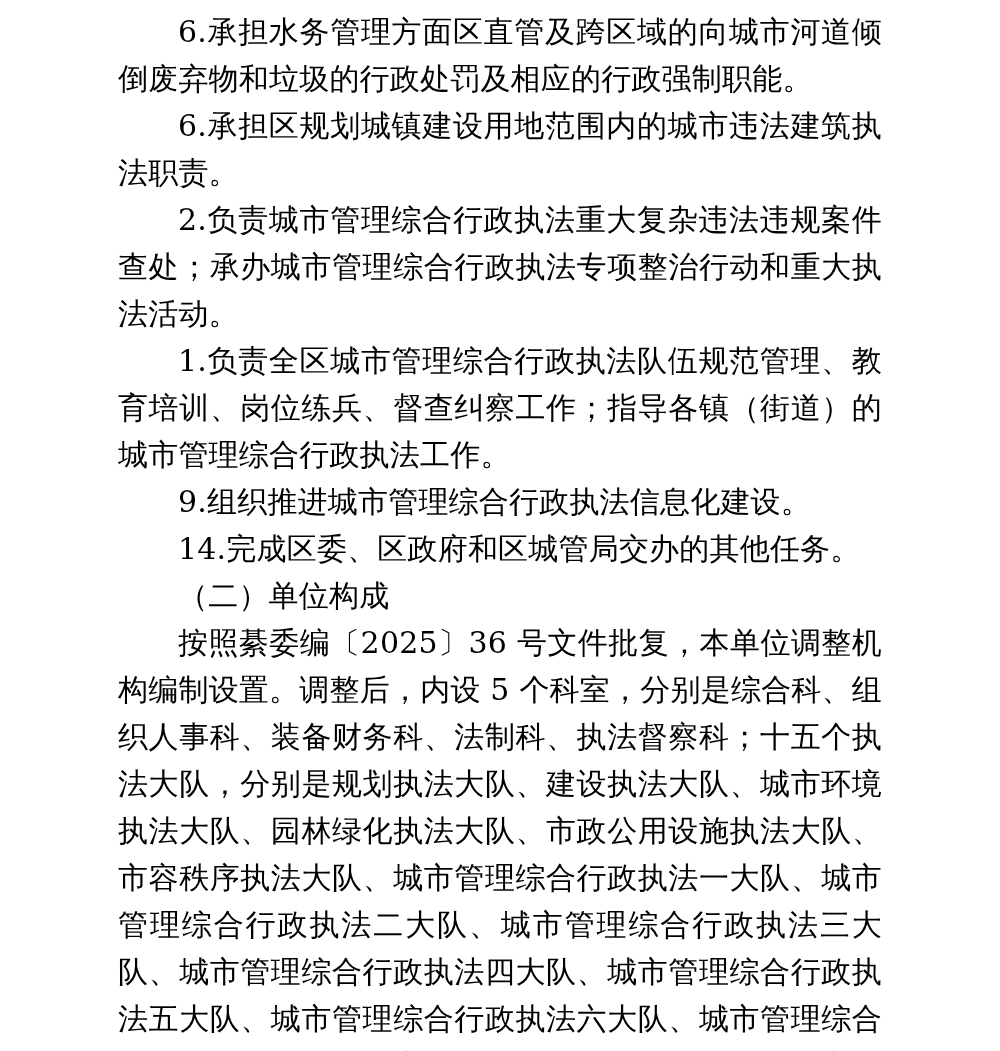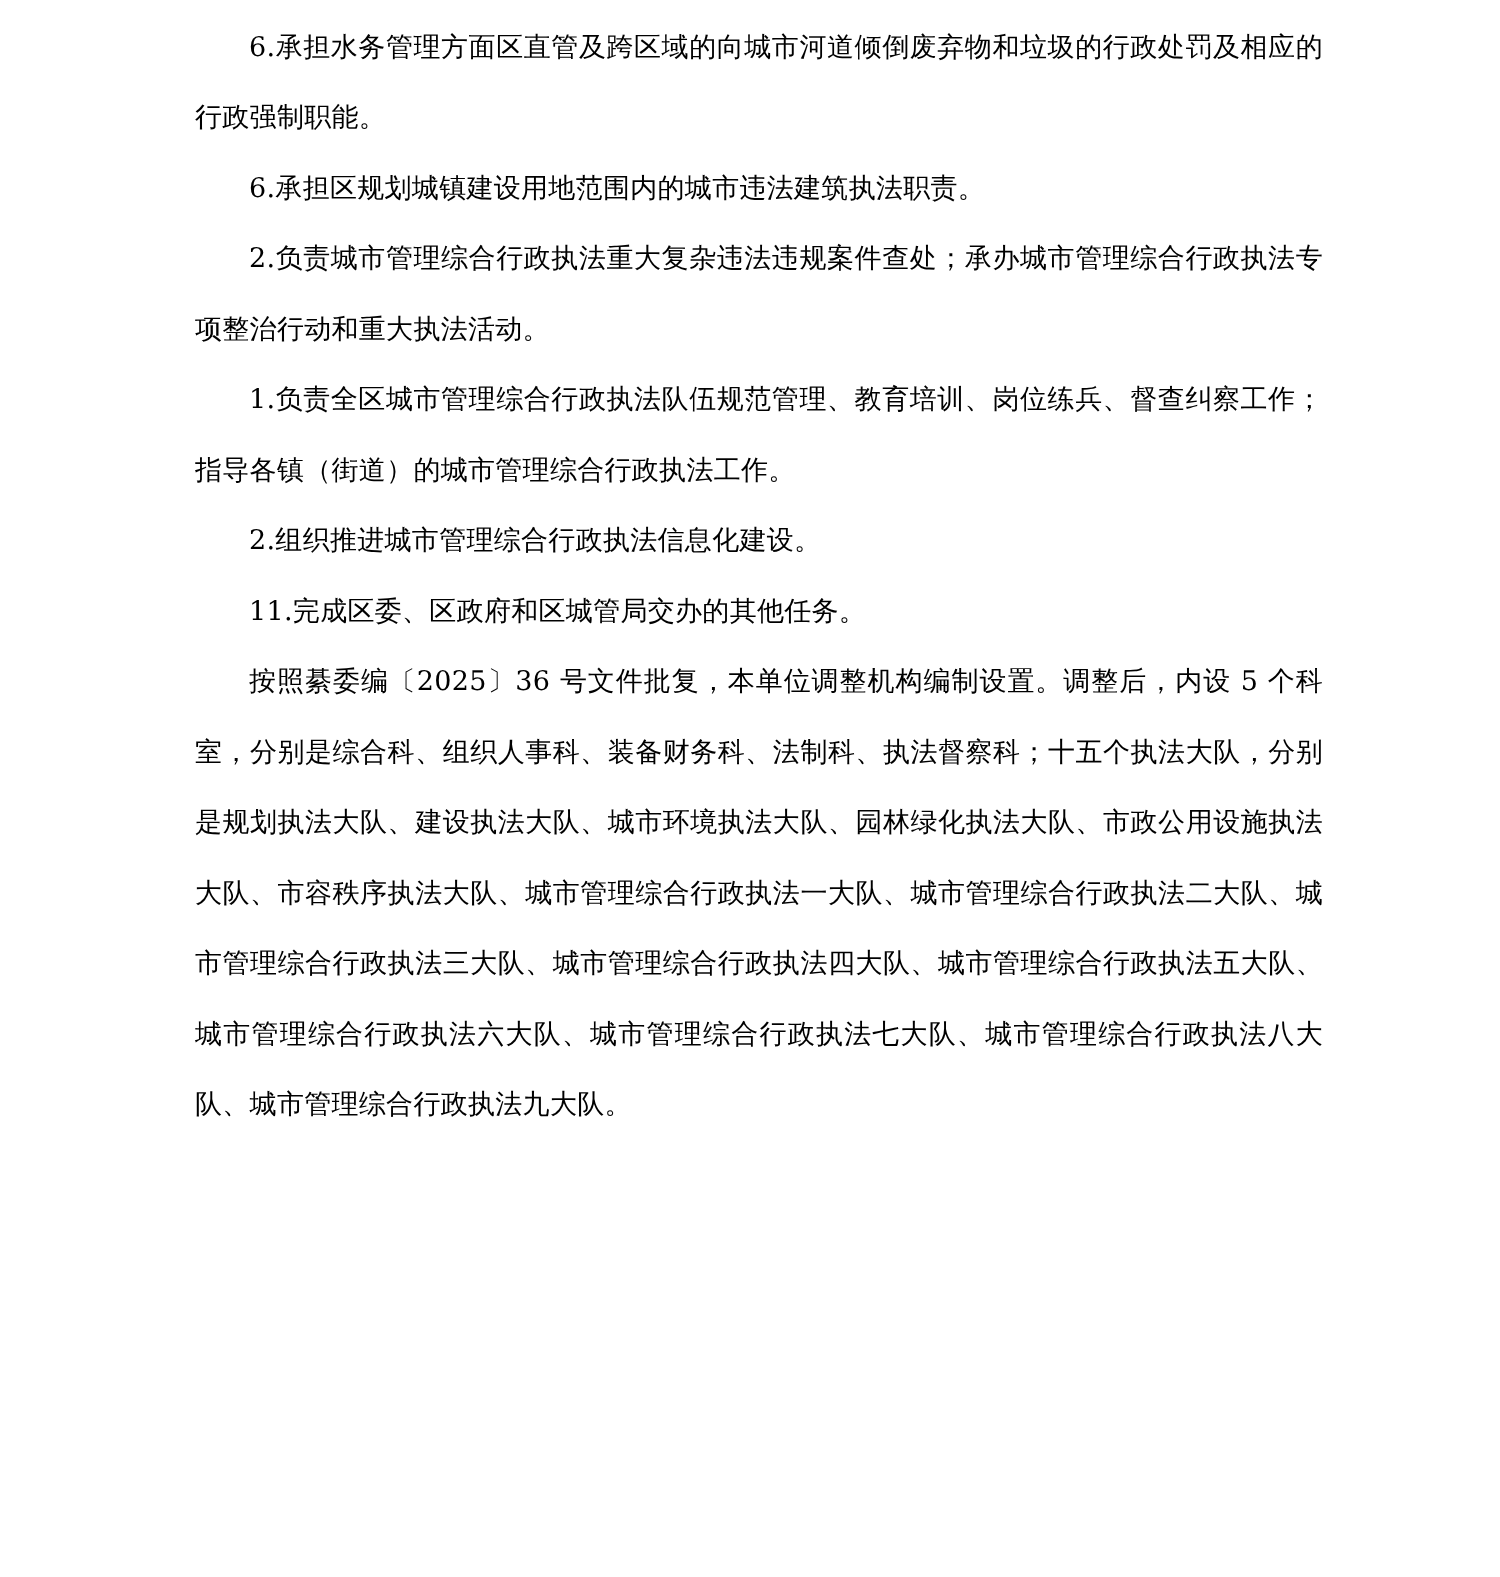--- a/index.html
+++ b/index.html
@@ -15,41 +15,42 @@
     overflow: hidden;
   }
   .page {
     width: 1000px;
     height: 1051px;
     box-sizing: border-box;
     padding: 8px 118px 0 118px;
     position: relative;
   }
   .para {
-    font-size: 18px;
+    font-size: 30px;
     line-height: 47px;
     text-align: justify;
     text-justify: inter-ideograph;
     letter-spacing: 0.2px;
-    margin: 0 0 0 12px;
+    margin: 0 0 0 0;
     text-indent: 2em;
     font-family: "DejaVu Serif", "Liberation Serif", serif;
     white-space: normal;
   }
   .para.heading {
     text-indent: 2em;
   }
   .para + .para {
     margin-top: 0;
   }
 </style>
 </head>
 <body>
 
 <div class="page">
   <p class="para">6.承担水务管理方面区直管及跨区域的向城市河道倾倒废弃物和垃圾的行政处罚及相应的行政强制职能。</p>
   <p class="para">6.承担区规划城镇建设用地范围内的城市违法建筑执法职责。</p>
   <p class="para">2.负责城市管理综合行政执法重大复杂违法违规案件查处；承办城市管理综合行政执法专项整治行动和重大执法活动。</p>
   <p class="para">1.负责全区城市管理综合行政执法队伍规范管理、教育培训、岗位练兵、督查纠察工作；指导各镇（街道）的城市管理综合行政执法工作。</p>
-  <p class="para">2.组织推进城市管理综合行政执法信息化建设。</p>
-  <p class="para">11.完成区委、区政府和区城管局交办的其他任务。</p>
+  <p class="para">9.组织推进城市管理综合行政执法信息化建设。</p>
+  <p class="para">14.完成区委、区政府和区城管局交办的其他任务。</p>
+  <p class="para heading">（二）单位构成</p>
   <p class="para">按照綦委编〔2025〕36 号文件批复，本单位调整机构编制设置。调整后，内设 5 个科室，分别是综合科、组织人事科、装备财务科、法制科、执法督察科；十五个执法大队，分别是规划执法大队、建设执法大队、城市环境执法大队、园林绿化执法大队、市政公用设施执法大队、市容秩序执法大队、城市管理综合行政执法一大队、城市管理综合行政执法二大队、城市管理综合行政执法三大队、城市管理综合行政执法四大队、城市管理综合行政执法五大队、城市管理综合行政执法六大队、城市管理综合行政执法七大队、城市管理综合行政执法八大队、城市管理综合行政执法九大队。</p>
 </div>
 
 </body></html>

